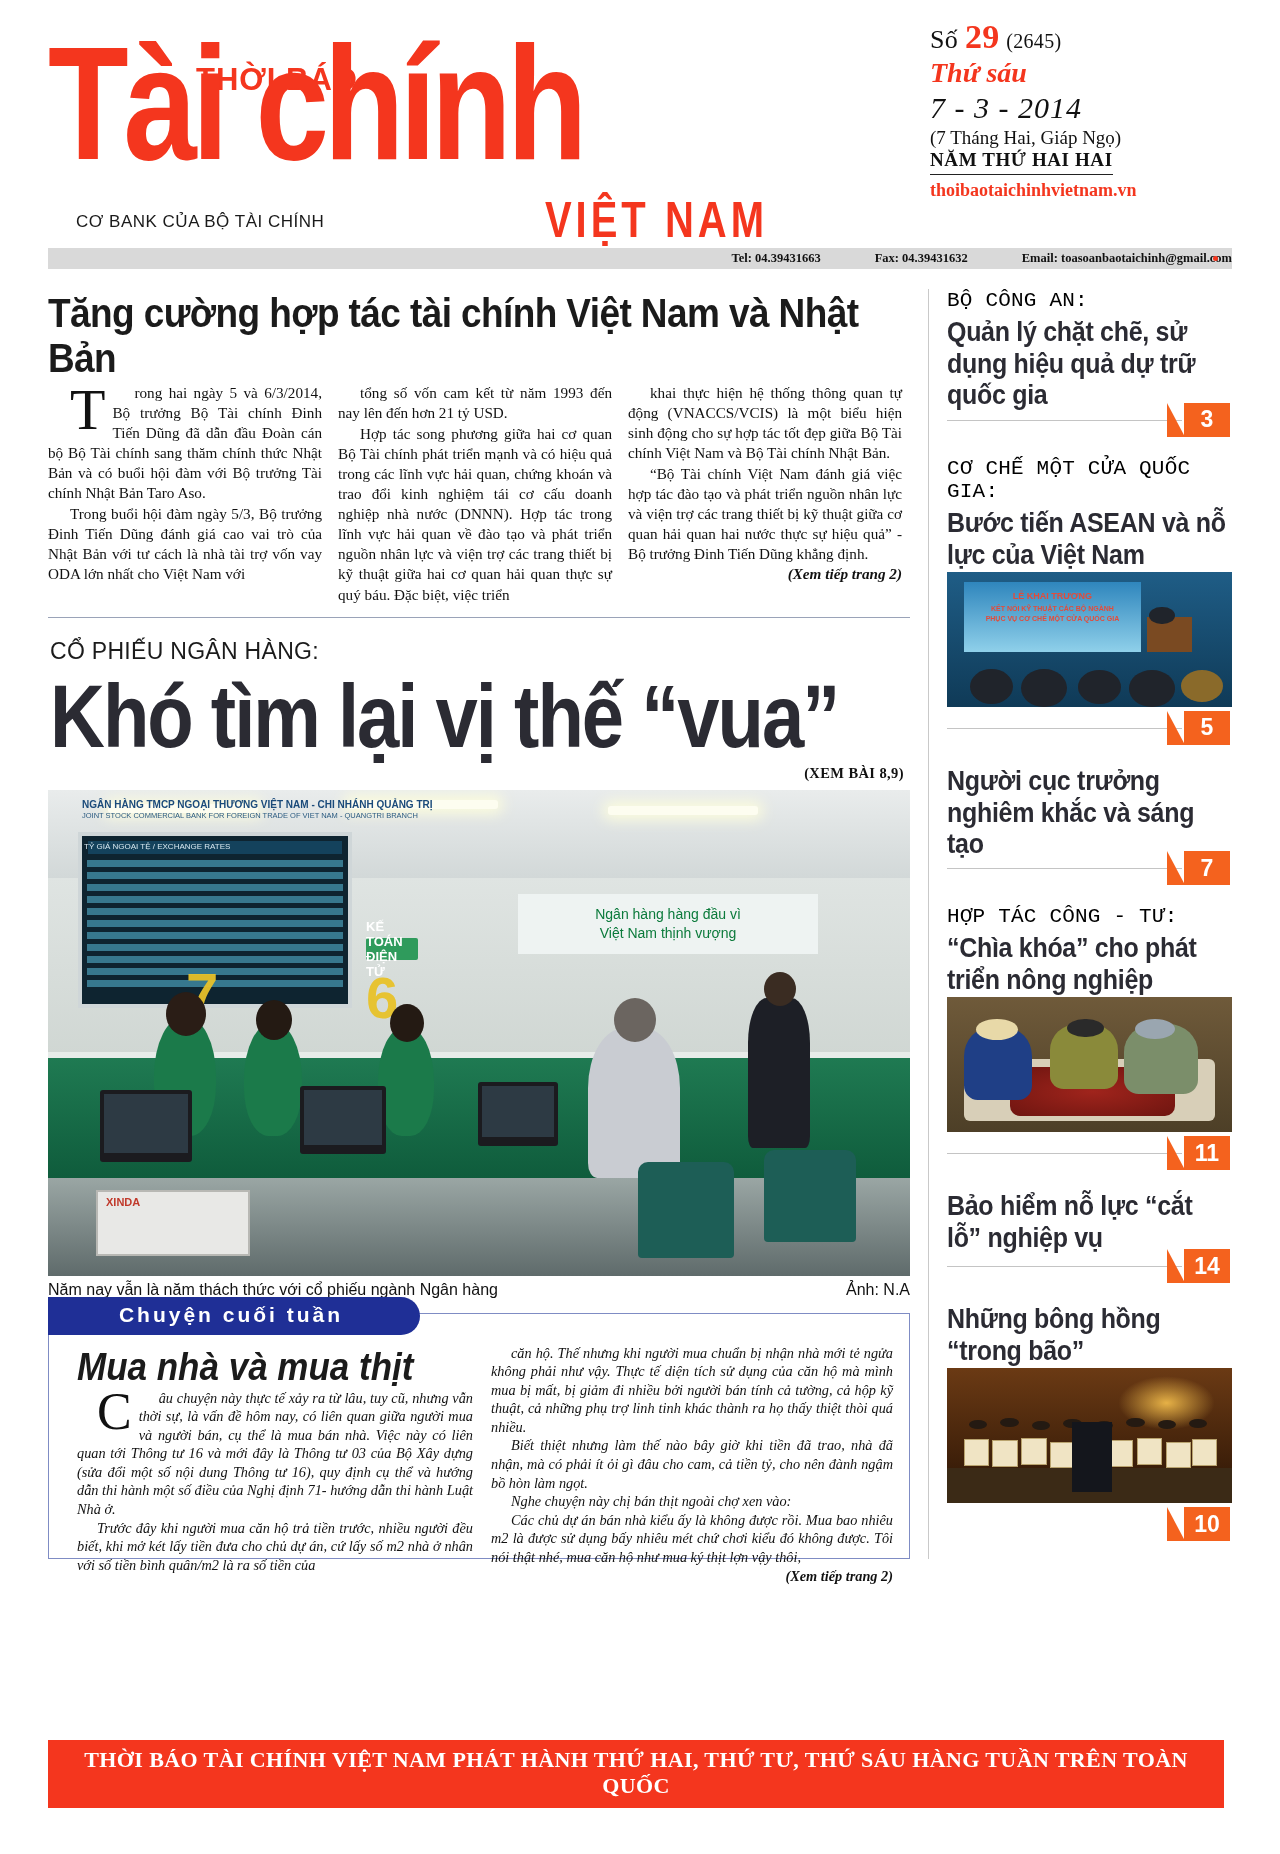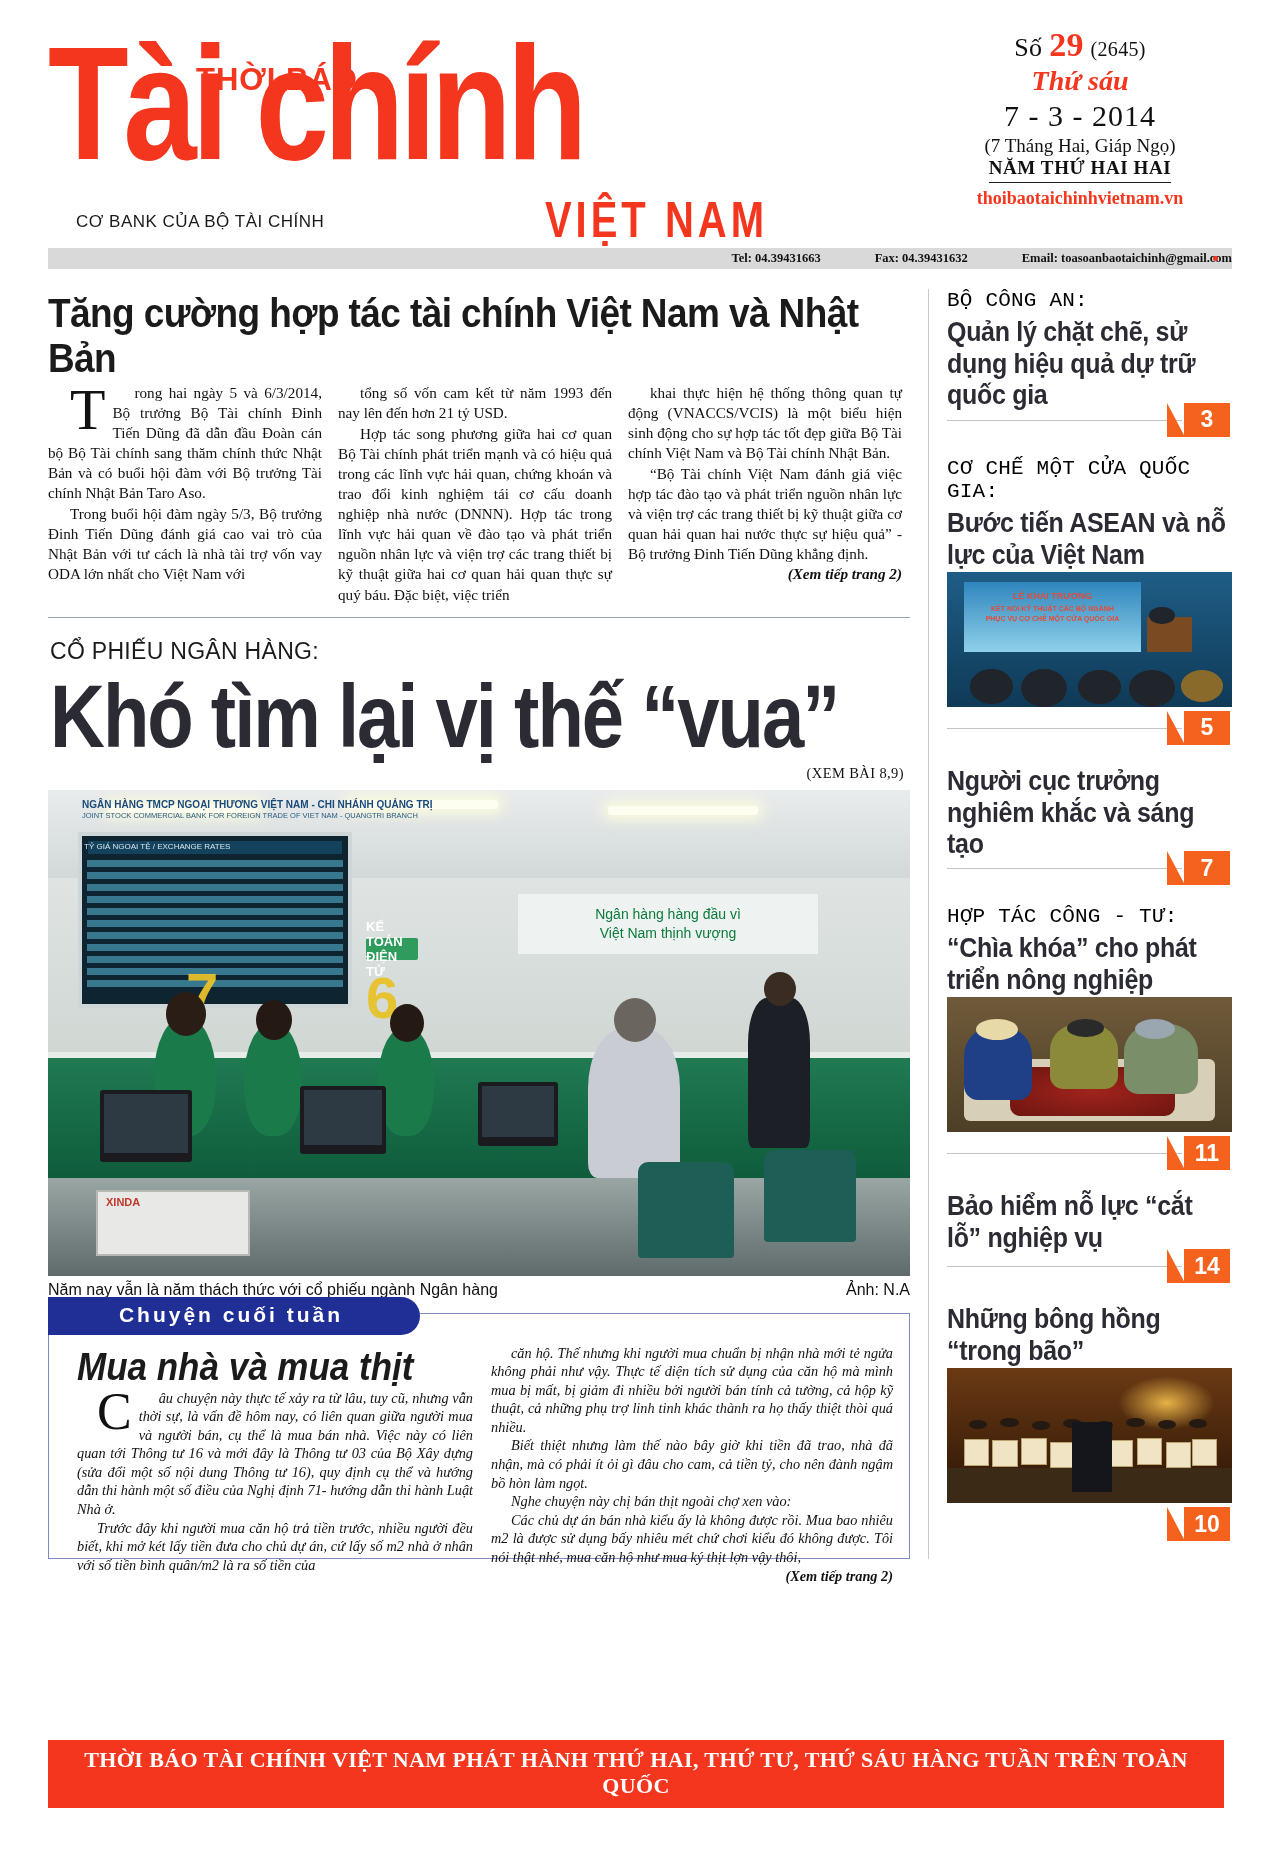--- a/index.html
+++ b/index.html
@@ -70,38 +70,38 @@
     font-weight:bold;
     font-size:40px;
     letter-spacing:4px;
     color:#f4361e;
     transform:scaleY(1.25);
     transform-origin:right top;
   }
 
   .issue-block{
     width:300px;
-    text-align:center;
-    padding-top:26px;
+    text-align:left;
+    padding-top:18px;
     padding-right:2px;
   }
   .issue-no{
     font-size:26px;
     line-height:1.1;
     letter-spacing:.3px;
   }
   .issue-no .num{
     color:#f4361e;font-weight:bold;font-size:34px;
   }
   .issue-no .paren{font-size:20px;}
   .issue-day{
     font-style:italic;font-weight:bold;
     color:#f4361e;font-size:28px;margin-top:2px;
   }
-  .issue-date{font-size:30px;margin-top:2px;letter-spacing:1px;}
+  .issue-date{font-size:30px;margin-top:2px;letter-spacing:1px;font-style:italic;}
   .issue-lunar{font-size:19px;margin-top:2px;}
   .issue-year{
     font-weight:bold;font-size:19px;letter-spacing:.6px;
     border-bottom:1.5px solid #222;padding-bottom:3px;display:inline-block;
   }
   .issue-web{
     color:#f4361e;font-weight:bold;font-size:18px;margin-top:5px;
     font-family:"Liberation Serif", serif;
   }
 
@@ -191,21 +191,21 @@
     letter-spacing:-2px;
     color:#2b2b33;
     transform:scaleY(1.18);
     transform-origin:left top;
     margin:6px 0 22px 2px;
     white-space:nowrap;
   }
   .feature-see{
     text-align:right;
     font-family:"Liberation Serif", serif;
-    font-weight:normal;
+    font-weight:bold;
     font-size:14.5px;
     letter-spacing:.4px;
     margin:-4px 6px 8px 0;
   }
 
   
   .hero-photo{
     width:862px;height:486px;
     position:relative;overflow:hidden;
     background:#5b6b74;

